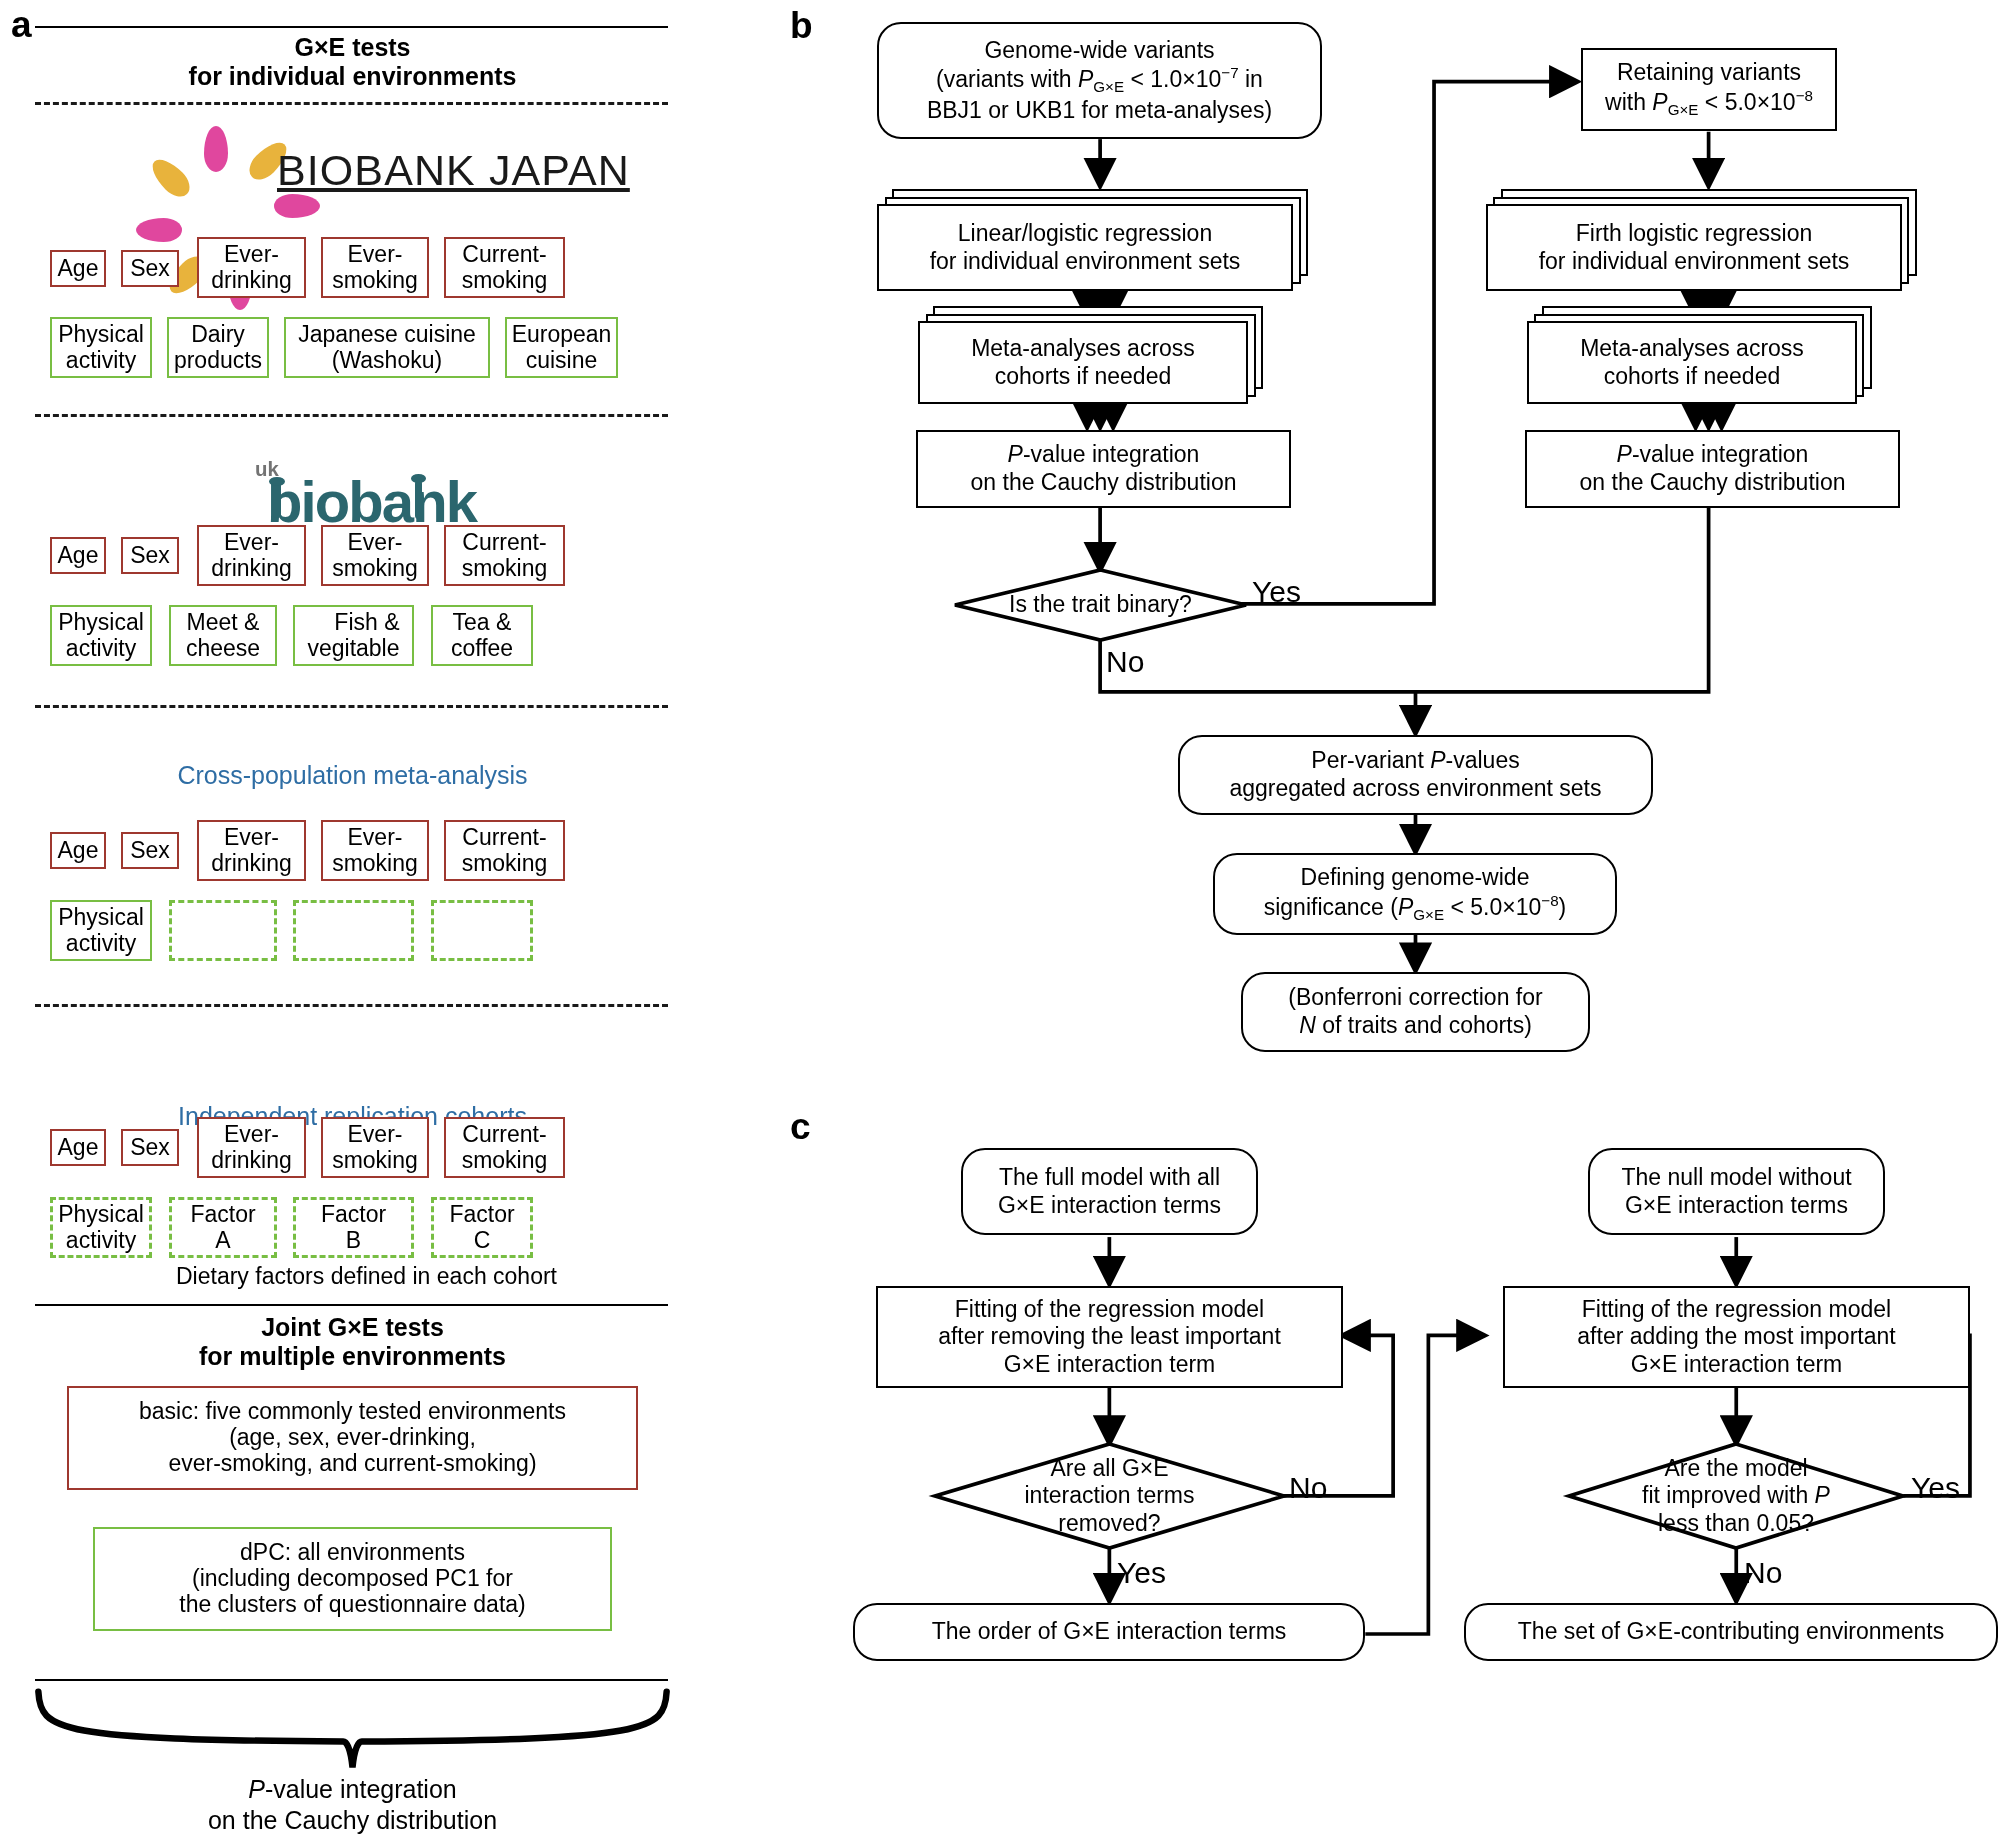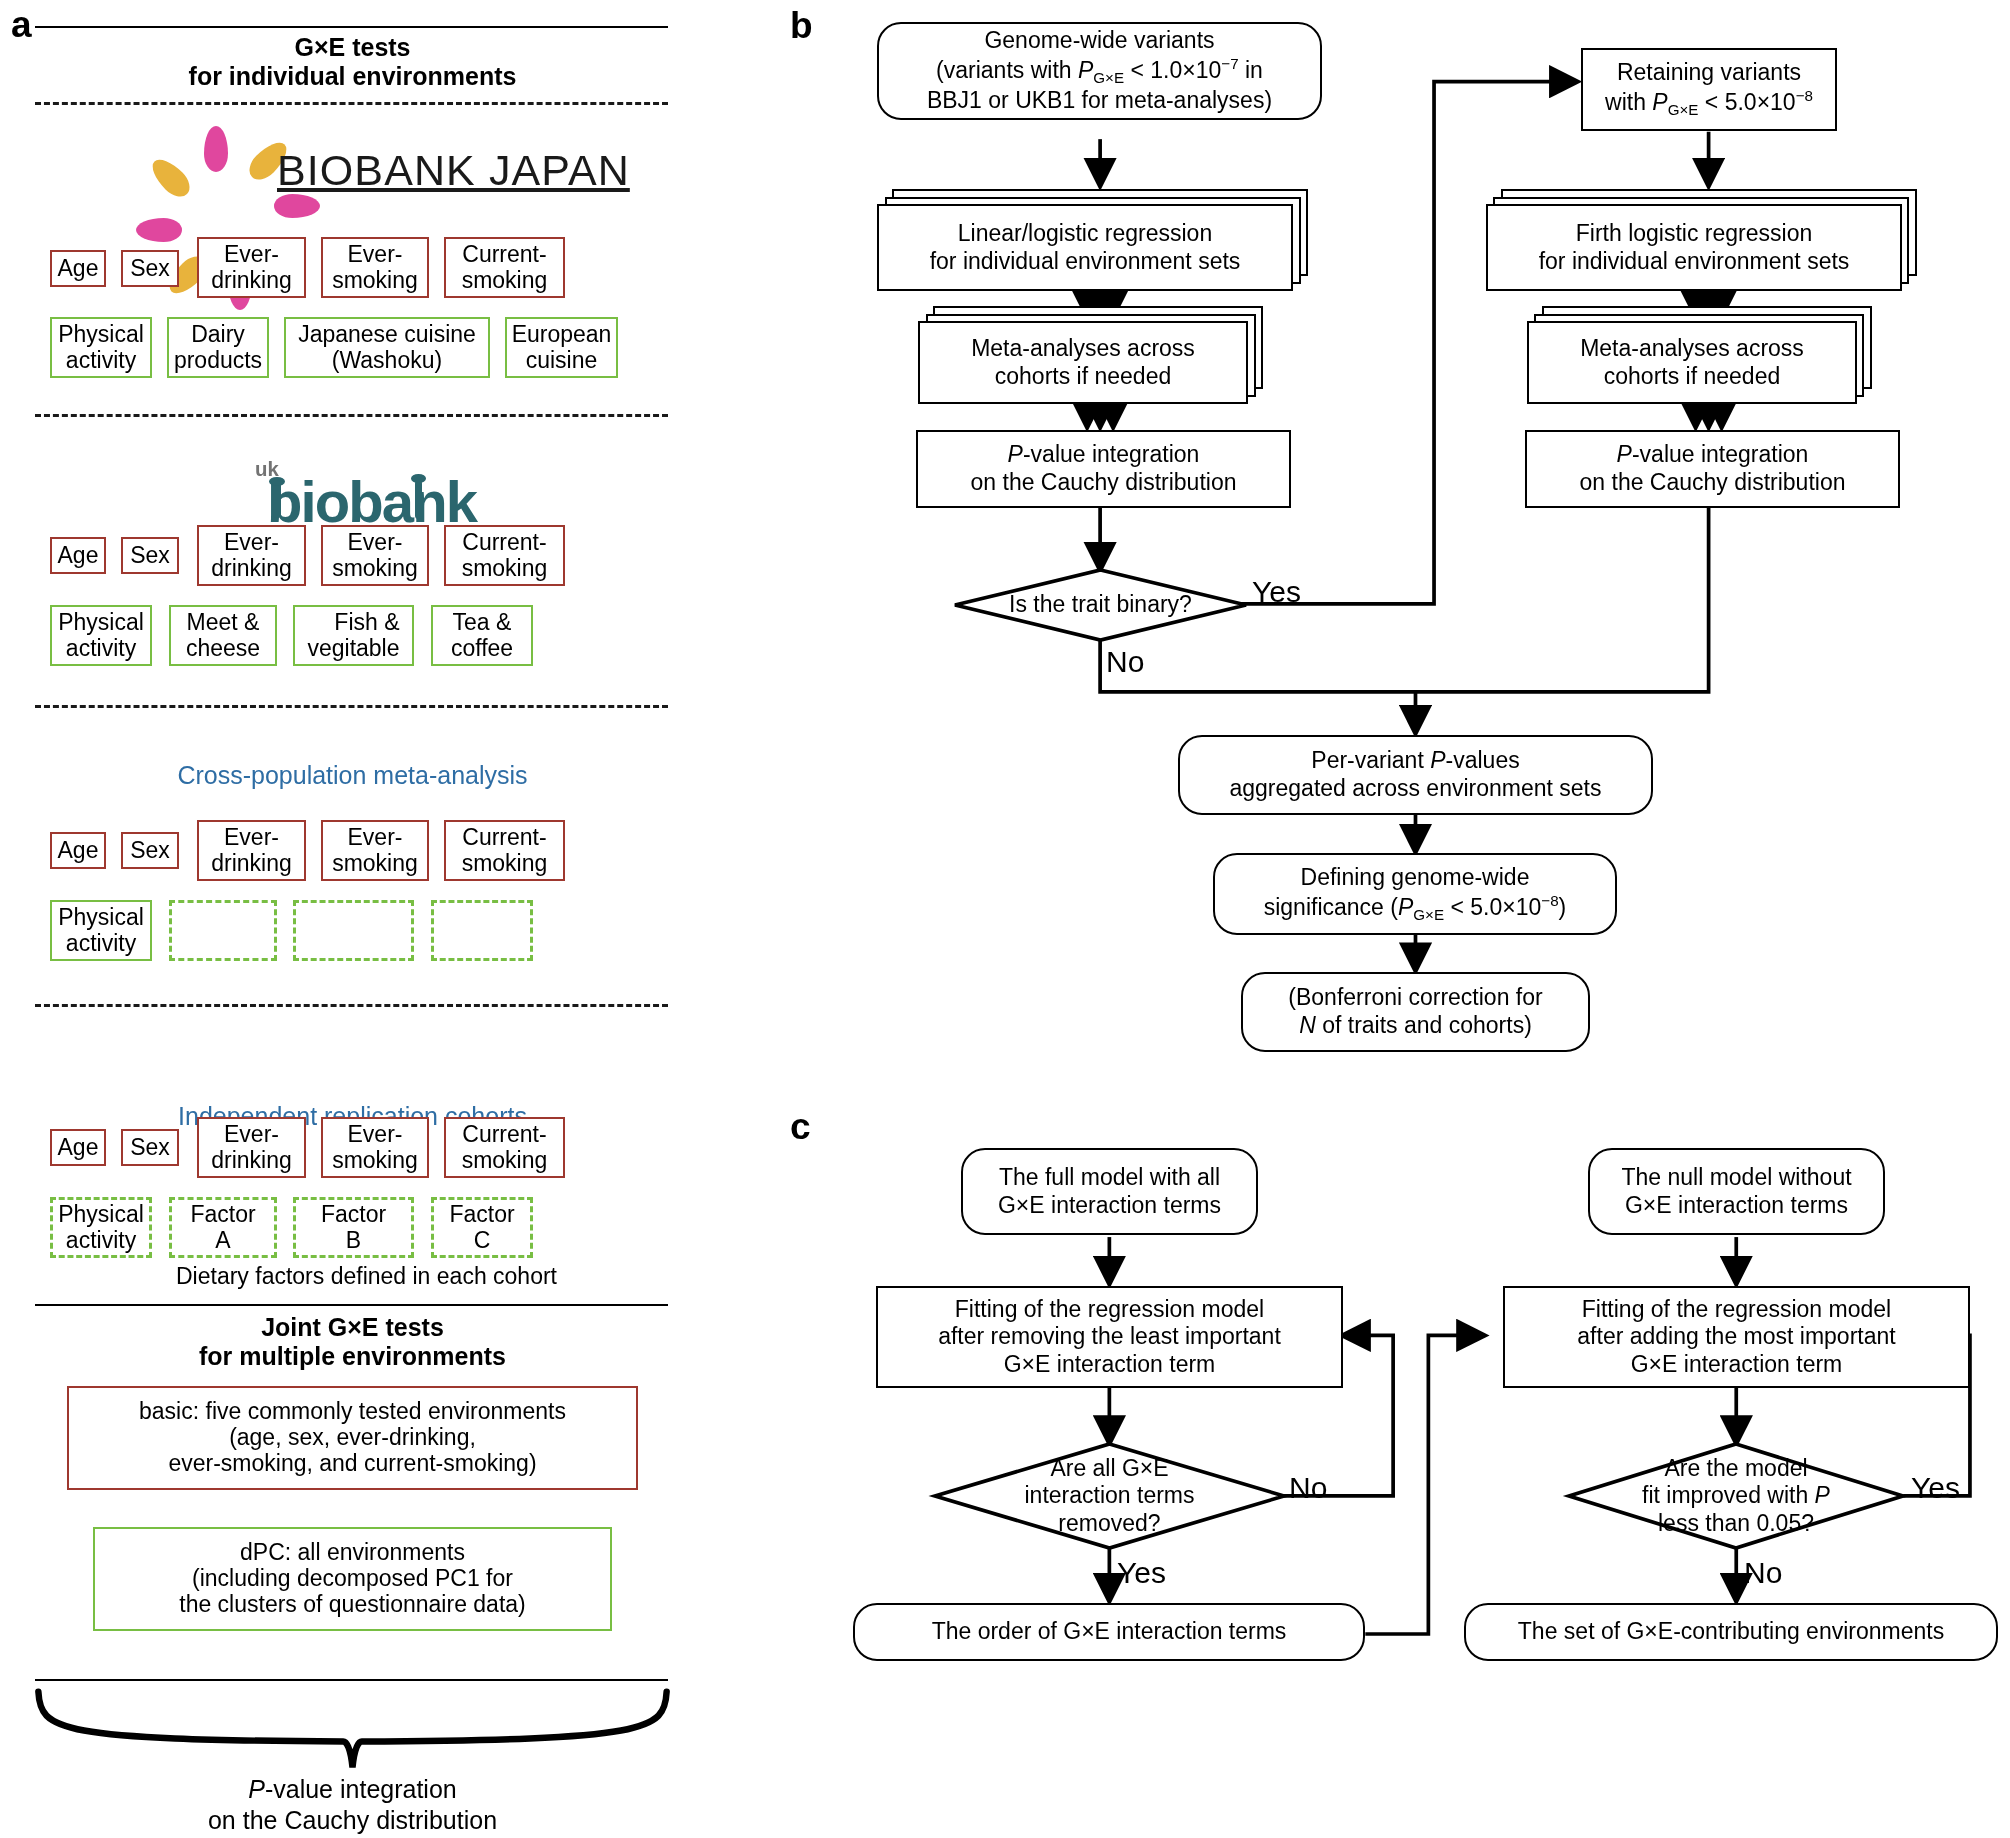--- a/index.html
+++ b/index.html
@@ -240,21 +240,21 @@
     <line x1="1842" y1="430" x2="1842" y2="460" stroke="#000" stroke-width="4" marker-end="url(#ah)"></line>
     <line x1="1856" y1="430" x2="1856" y2="460" stroke="#000" stroke-width="4" marker-end="url(#ah)"></line>
 
     <polyline points="1842,546 1842,746 1526,746" fill="none" stroke="#000" stroke-width="4"></polyline>
 
     <line x1="1526" y1="878" x2="1526" y2="918" stroke="#000" stroke-width="4" marker-end="url(#ah)"></line>
 
     <line x1="1526" y1="1008" x2="1526" y2="1046" stroke="#000" stroke-width="4" marker-end="url(#ah)"></line>
   </svg>
 
-  <div class="fbox round" style="left:877px;top:22px;width:445px;height:98px;flex-direction:column;text-align:center;">
+  <div class="fbox round" style="left:877px;top:22px;width:445px;height:117px;flex-direction:column;text-align:center;">
     <span>Genome-wide variants</span>
     <span><span>(variants with </span><i class="it">P</i><sub>G×E</sub><span> &lt; 1.0×10</span><sup>−7</sup><span> in</span></span>
     <span>BBJ1 or UKB1 for meta-analyses)</span>
   </div>
 
   <div class="fbox" style="left:1581px;top:48px;width:256px;height:83px;flex-direction:column;">
     <span>Retaining variants</span>
     <span><span>with </span><i class="it">P</i><sub>G×E</sub><span> &lt; 5.0×10</span><sup>−8</sup></span>
   </div>
 

